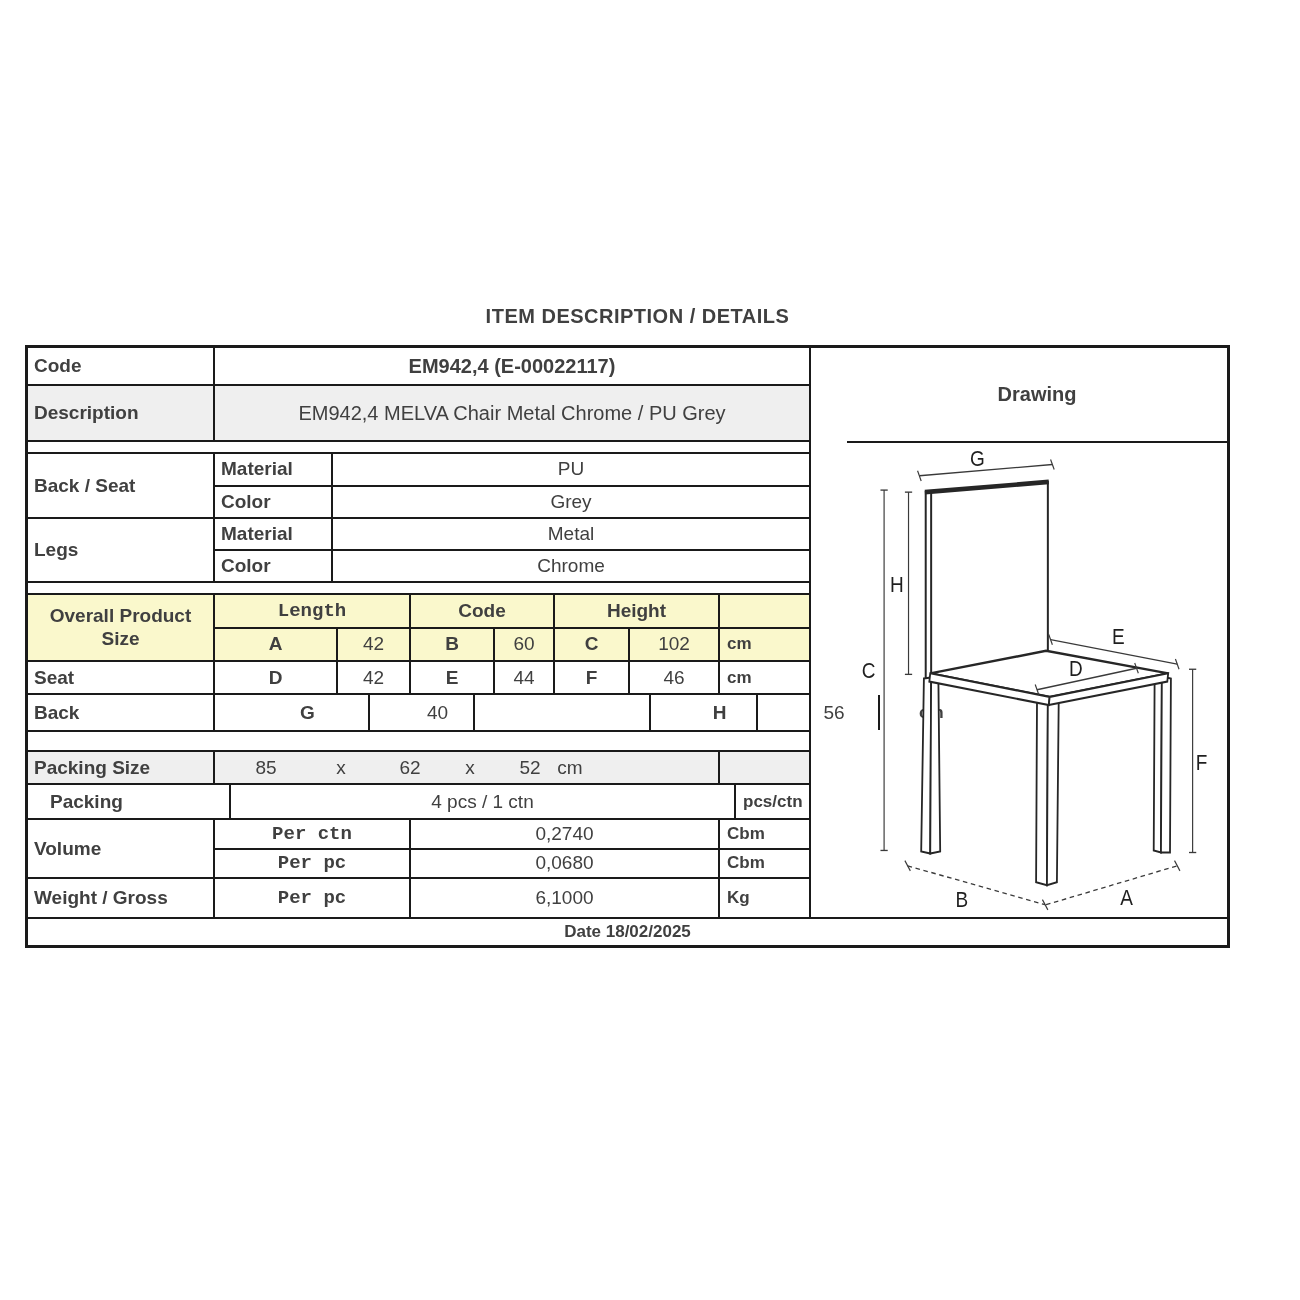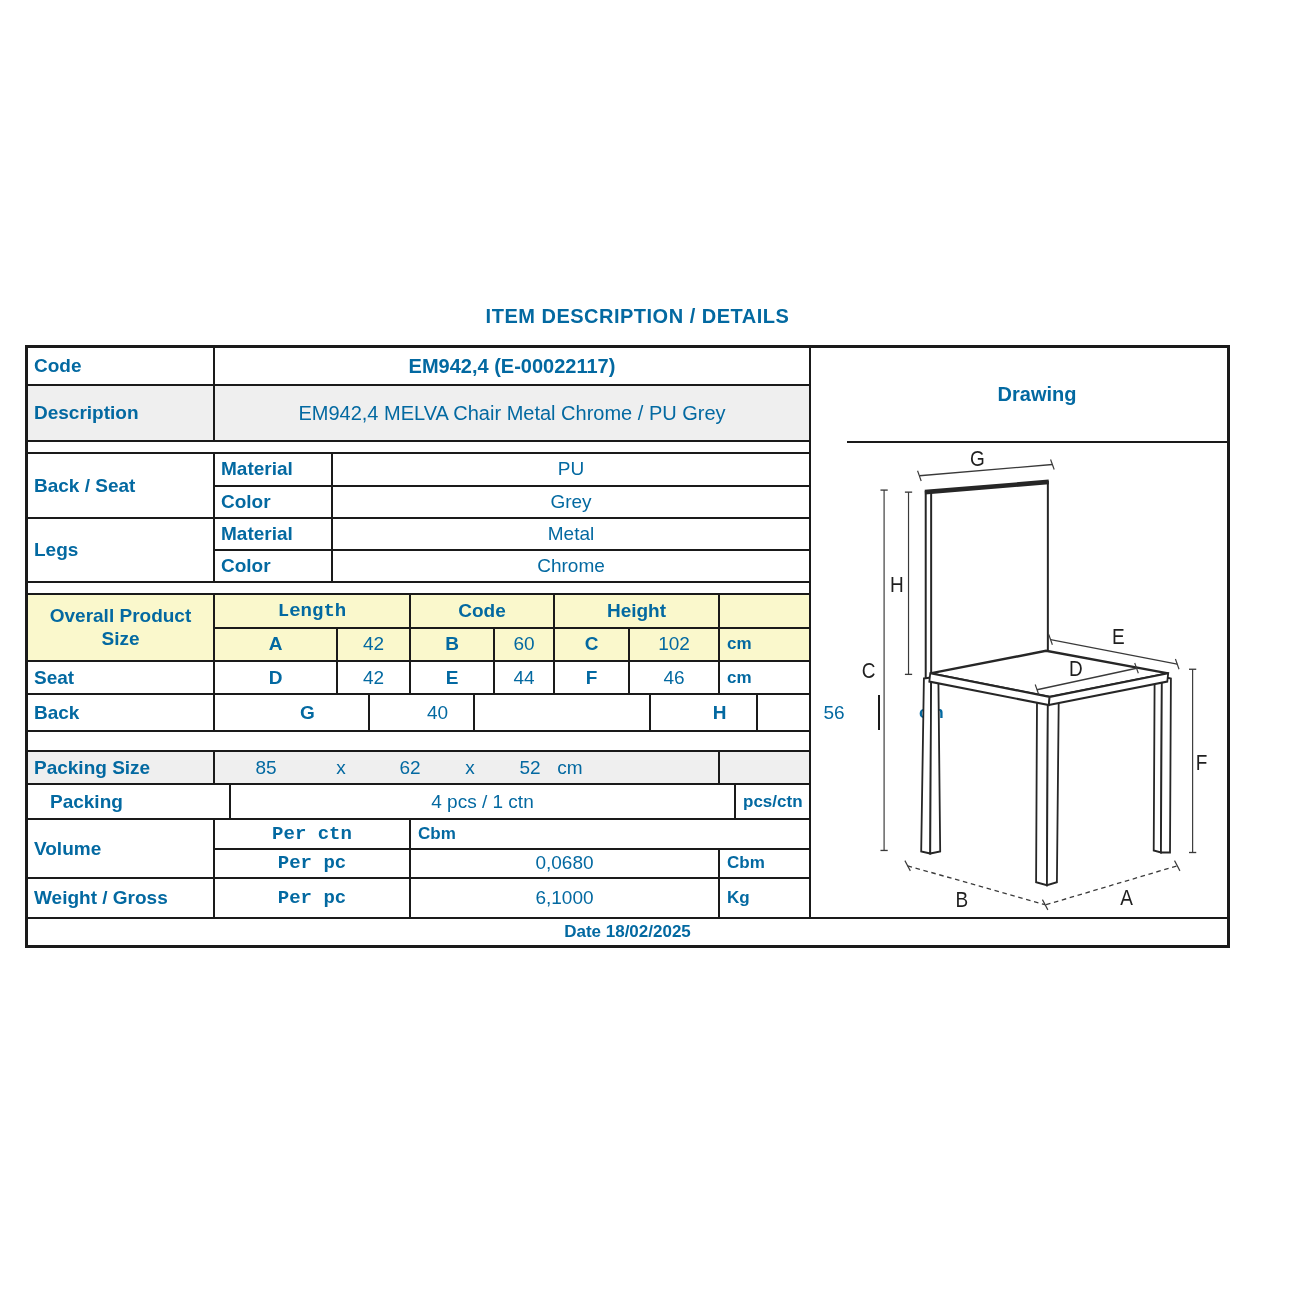--- a/index.html
+++ b/index.html
@@ -4,21 +4,21 @@
 <style>
   :root{
     --bd:#1a1a1a;
     --yellow:#FAF8CC;
     --grey:#EFEFEF;
   }
   *{box-sizing:border-box;margin:0;padding:0;}
   html,body{background:#fff;}
   .page{
     position:relative;width:1300px;height:1300px;background:#ffffff;
-    font-family:"Liberation Sans",sans-serif;color:#0369a1;overflow:hidden;
+    font-family:"Liberation Sans",sans-serif;color:#404040;overflow:hidden;
   }
   .doc-title{
     position:absolute;top:305px;left:0;width:1275px;text-align:center;
     font-size:20px;font-weight:bold;letter-spacing:.5px;
   }
   .tbl{
     position:absolute;left:25px;top:345px;width:1205px;
     border:3px solid var(--bd);background:#fff;
   }
   .tbl-top{display:flex;}
@@ -204,20 +204,21 @@
           <div class="c lab w187">Packing</div>
           <div class="c n w505">4 pcs / 1 ctn</div>
           <div class="c unit w91 last">pcs/ctn</div>
         </div>
 
         <div class="sec h59 bb">
           <div class="c lab w187">Volume</div>
           <div class="col">
             <div class="row grow bb">
               <div class="c b w196">Per ctn</div>
+              <div class="c n w309">0,2740</div>
               <div class="c unit grow last">Cbm</div>
             </div>
             <div class="row grow">
               <div class="c b w196">Per pc</div>
               <div class="c n w309">0,0680</div>
               <div class="c unit grow last">Cbm</div>
             </div>
           </div>
         </div>
 

